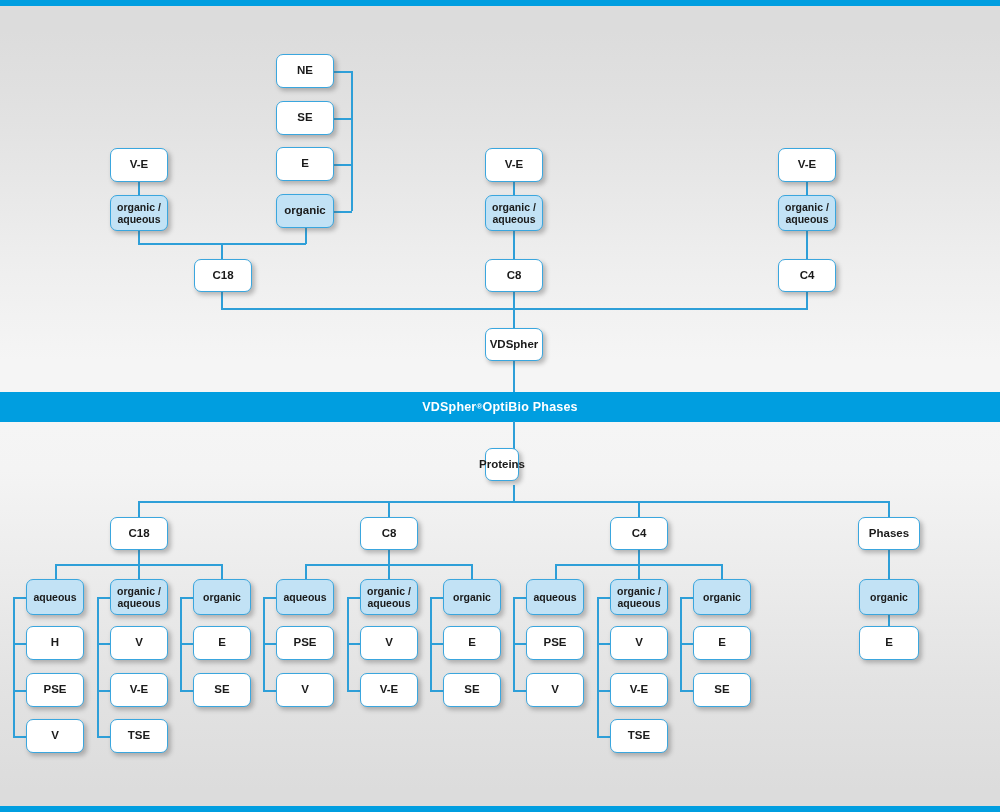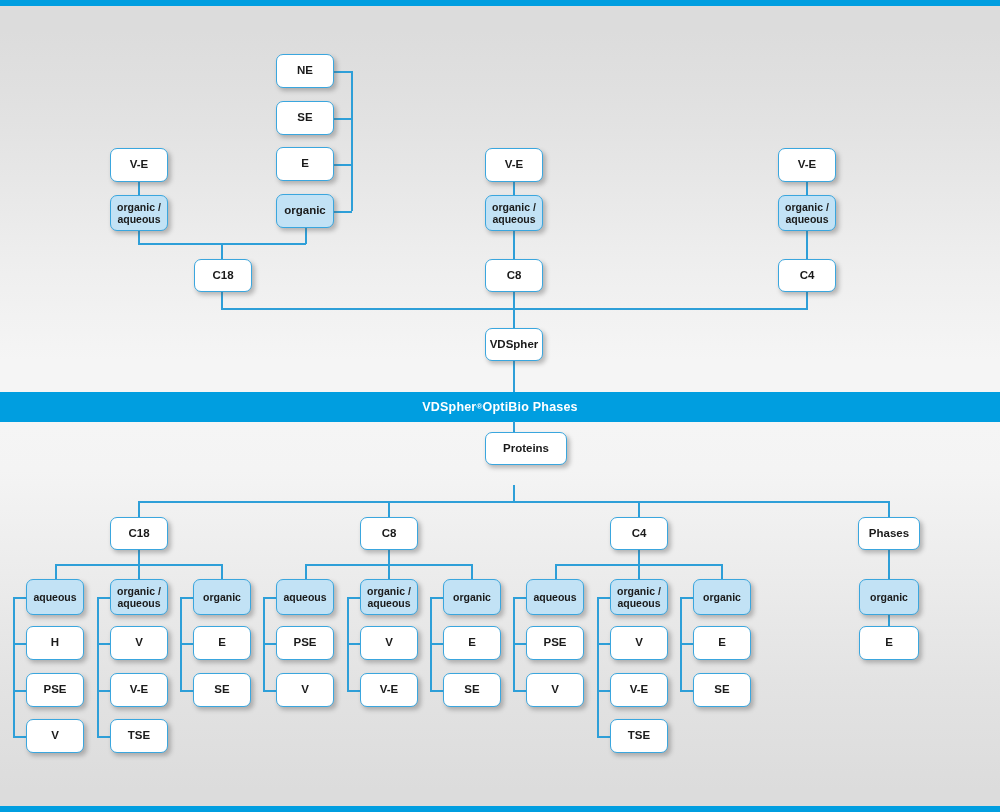--- a/index.html
+++ b/index.html
@@ -135,21 +135,21 @@
   </div>
   <div class="ln lnv" style="left:513px;top:361px;height:33px;"></div>
 
   <div class="banner">
     <span>VDSpher</span>
       <sup>®</sup>
       <span> OptiBio Phases</span>
   </div>
 
   <div class="ln lnv" style="left:513px;top:421px;height:31px;"></div>
-  <div class="node" style="left:485px;top:432px;width:82px;height:33px;">
+  <div class="node" style="left:485px;top:448px;width:34px;height:33px;">
     <span>Proteins</span>
   </div>
   <div class="ln lnv" style="left:513px;top:485px;height:17px;"></div>
   <div class="ln lnh" style="left:138px;top:501px;width:751px;"></div>
 
   <div class="ln lnv" style="left:138px;top:501px;height:17px;"></div>
   <div class="node" style="left:110px;top:517px;width:58px;height:33px;">
     <span>C18</span>
   </div>
   <div class="ln lnv" style="left:138px;top:550px;height:15px;"></div>

